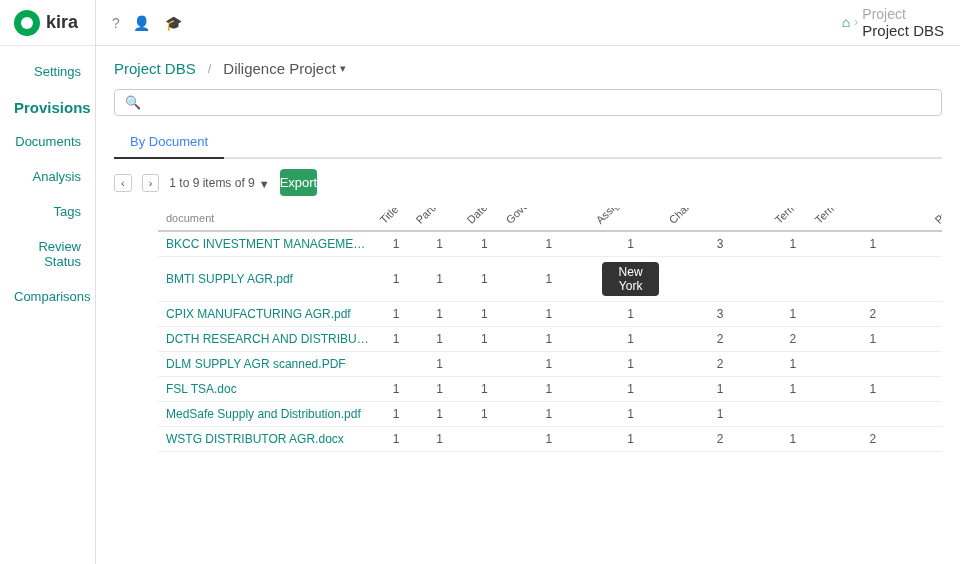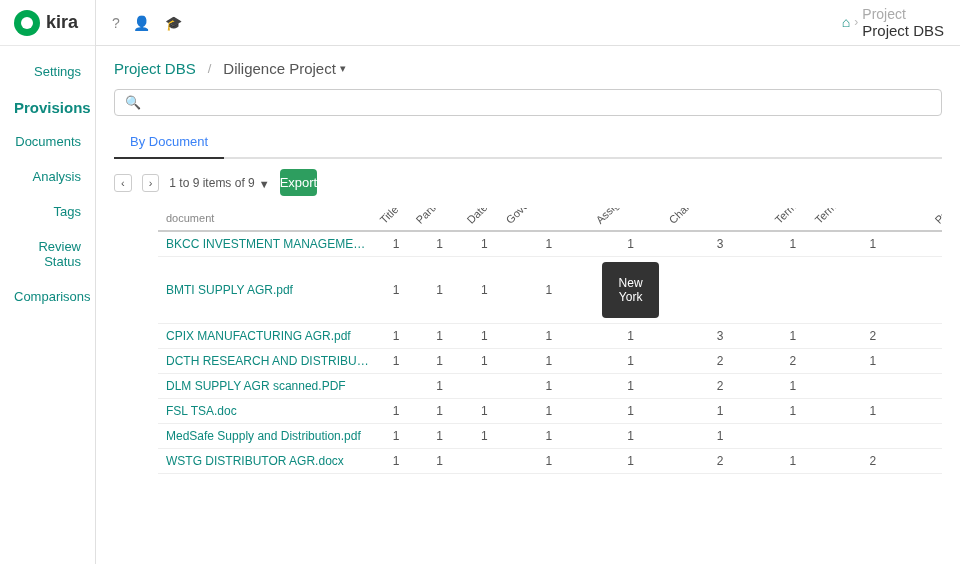--- a/index.html
+++ b/index.html
@@ -58,21 +58,21 @@
 
     
     .table-wrapper { overflow-x: auto; overflow-y: auto; margin-left: 44px; }
     table { border-collapse: collapse; font-size: 12px; width: 100%; }
     thead th { vertical-align: bottom; padding: 4px 8px; text-align: center; font-weight: 400; color: #555; font-size: 11px; border-bottom: 2px solid #ccc; }
     thead th.doc-header { text-align: left; font-size: 11px; color: #888; font-weight: 400; vertical-align: bottom; padding-bottom: 6px; }
     thead th .rotated { display: inline-block; transform: rotate(-45deg); transform-origin: bottom left; white-space: nowrap; font-size: 11px; }
     tbody tr { border-bottom: 1px solid #eee; }
     tbody td { padding: 5px 8px; text-align: center; color: #555; font-size: 12px; }
     tbody td.doc-name { text-align: left; color: #0e8a7f; cursor: pointer; font-size: 12px; max-width: 220px; overflow: hidden; text-overflow: ellipsis; white-space: nowrap; }
-    .tooltip-badge { background: #333; color: #fff; border-radius: 4px; padding: 14px 8px; font-size: 12px; position: relative; display: inline-block; }
+    .tooltip-badge { background: #333; color: #fff; border-radius: 4px; padding: 3px 8px; font-size: 12px; position: relative; display: inline-block; }
   </style>
 </head>
 <body>
 
 <div class="app-container">
 
   <div class="sidebar">
     <div class="sidebar-logo">
       <div class="logo-icon">
         <div class="logo-icon-inner"></div>

